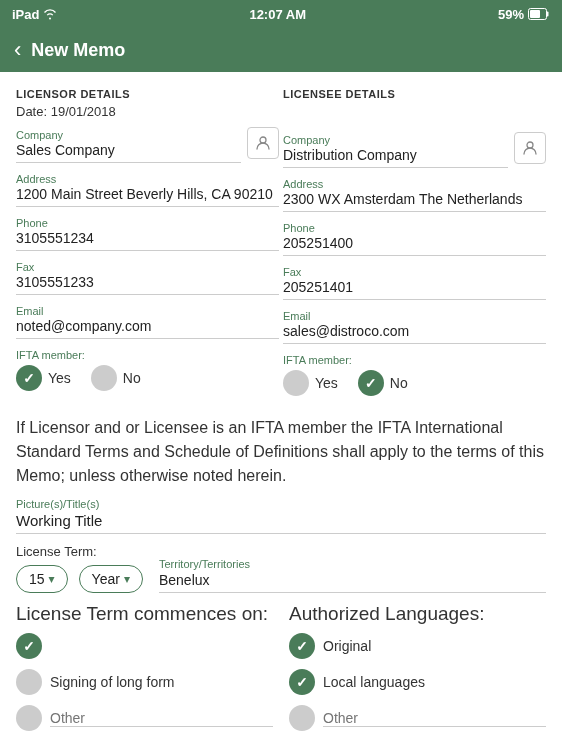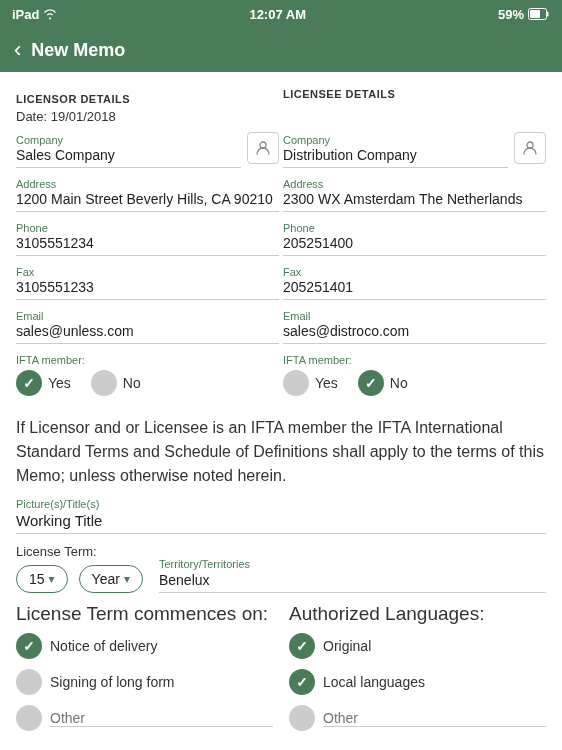--- a/index.html
+++ b/index.html
@@ -54,21 +54,20 @@
     .content {
       background: white;
       padding: 16px;
       min-height: calc(750px - 72px);
     }
 
     
     .two-col {
       display: flex;
       gap: 4px;
-      align-items: flex-end;
     }
     .col {
       flex: 1;
     }
 
     
     .section-title {
       font-size: 11px;
       font-weight: 700;
       color: #333;
@@ -343,21 +342,21 @@
         <div class="field-value">3105551234</div>
       </div>
 
       <div class="field-group">
         <div class="field-label">Fax</div>
         <div class="field-value">3105551233</div>
       </div>
 
       <div class="field-group">
         <div class="field-label">Email</div>
-        <div class="field-value">sales@unless.com</div>
+        <div class="field-value">noted@company.com</div>
       </div>
 
       <div class="field-group">
         <div class="field-label">IFTA member:</div>
         <div class="ifta-row">
           <div class="toggle-option">
             <div class="toggle-circle toggle-checked">
                 <span class="checkmark"></span>
               </div>
             <span>Yes</span>
@@ -457,21 +456,20 @@
 
   <div class="check-cols">
 
     <div class="check-col">
       <div class="check-section-title">License Term commences on:</div>
 
       <div class="check-item">
         <div class="check-circle check-checked">
             <span class="checkmark"></span>
           </div>
-        <span class="check-item-text">Notice of delivery</span>
       </div>
       <div class="check-item">
         <div class="check-circle check-unchecked"></div>
         <span class="check-item-text">Signing of long form</span>
       </div>
       <div class="check-item">
         <div class="check-circle check-unchecked"></div>
         <input class="other-input" type="text" placeholder="Other" style="">
       </div>
     </div>

